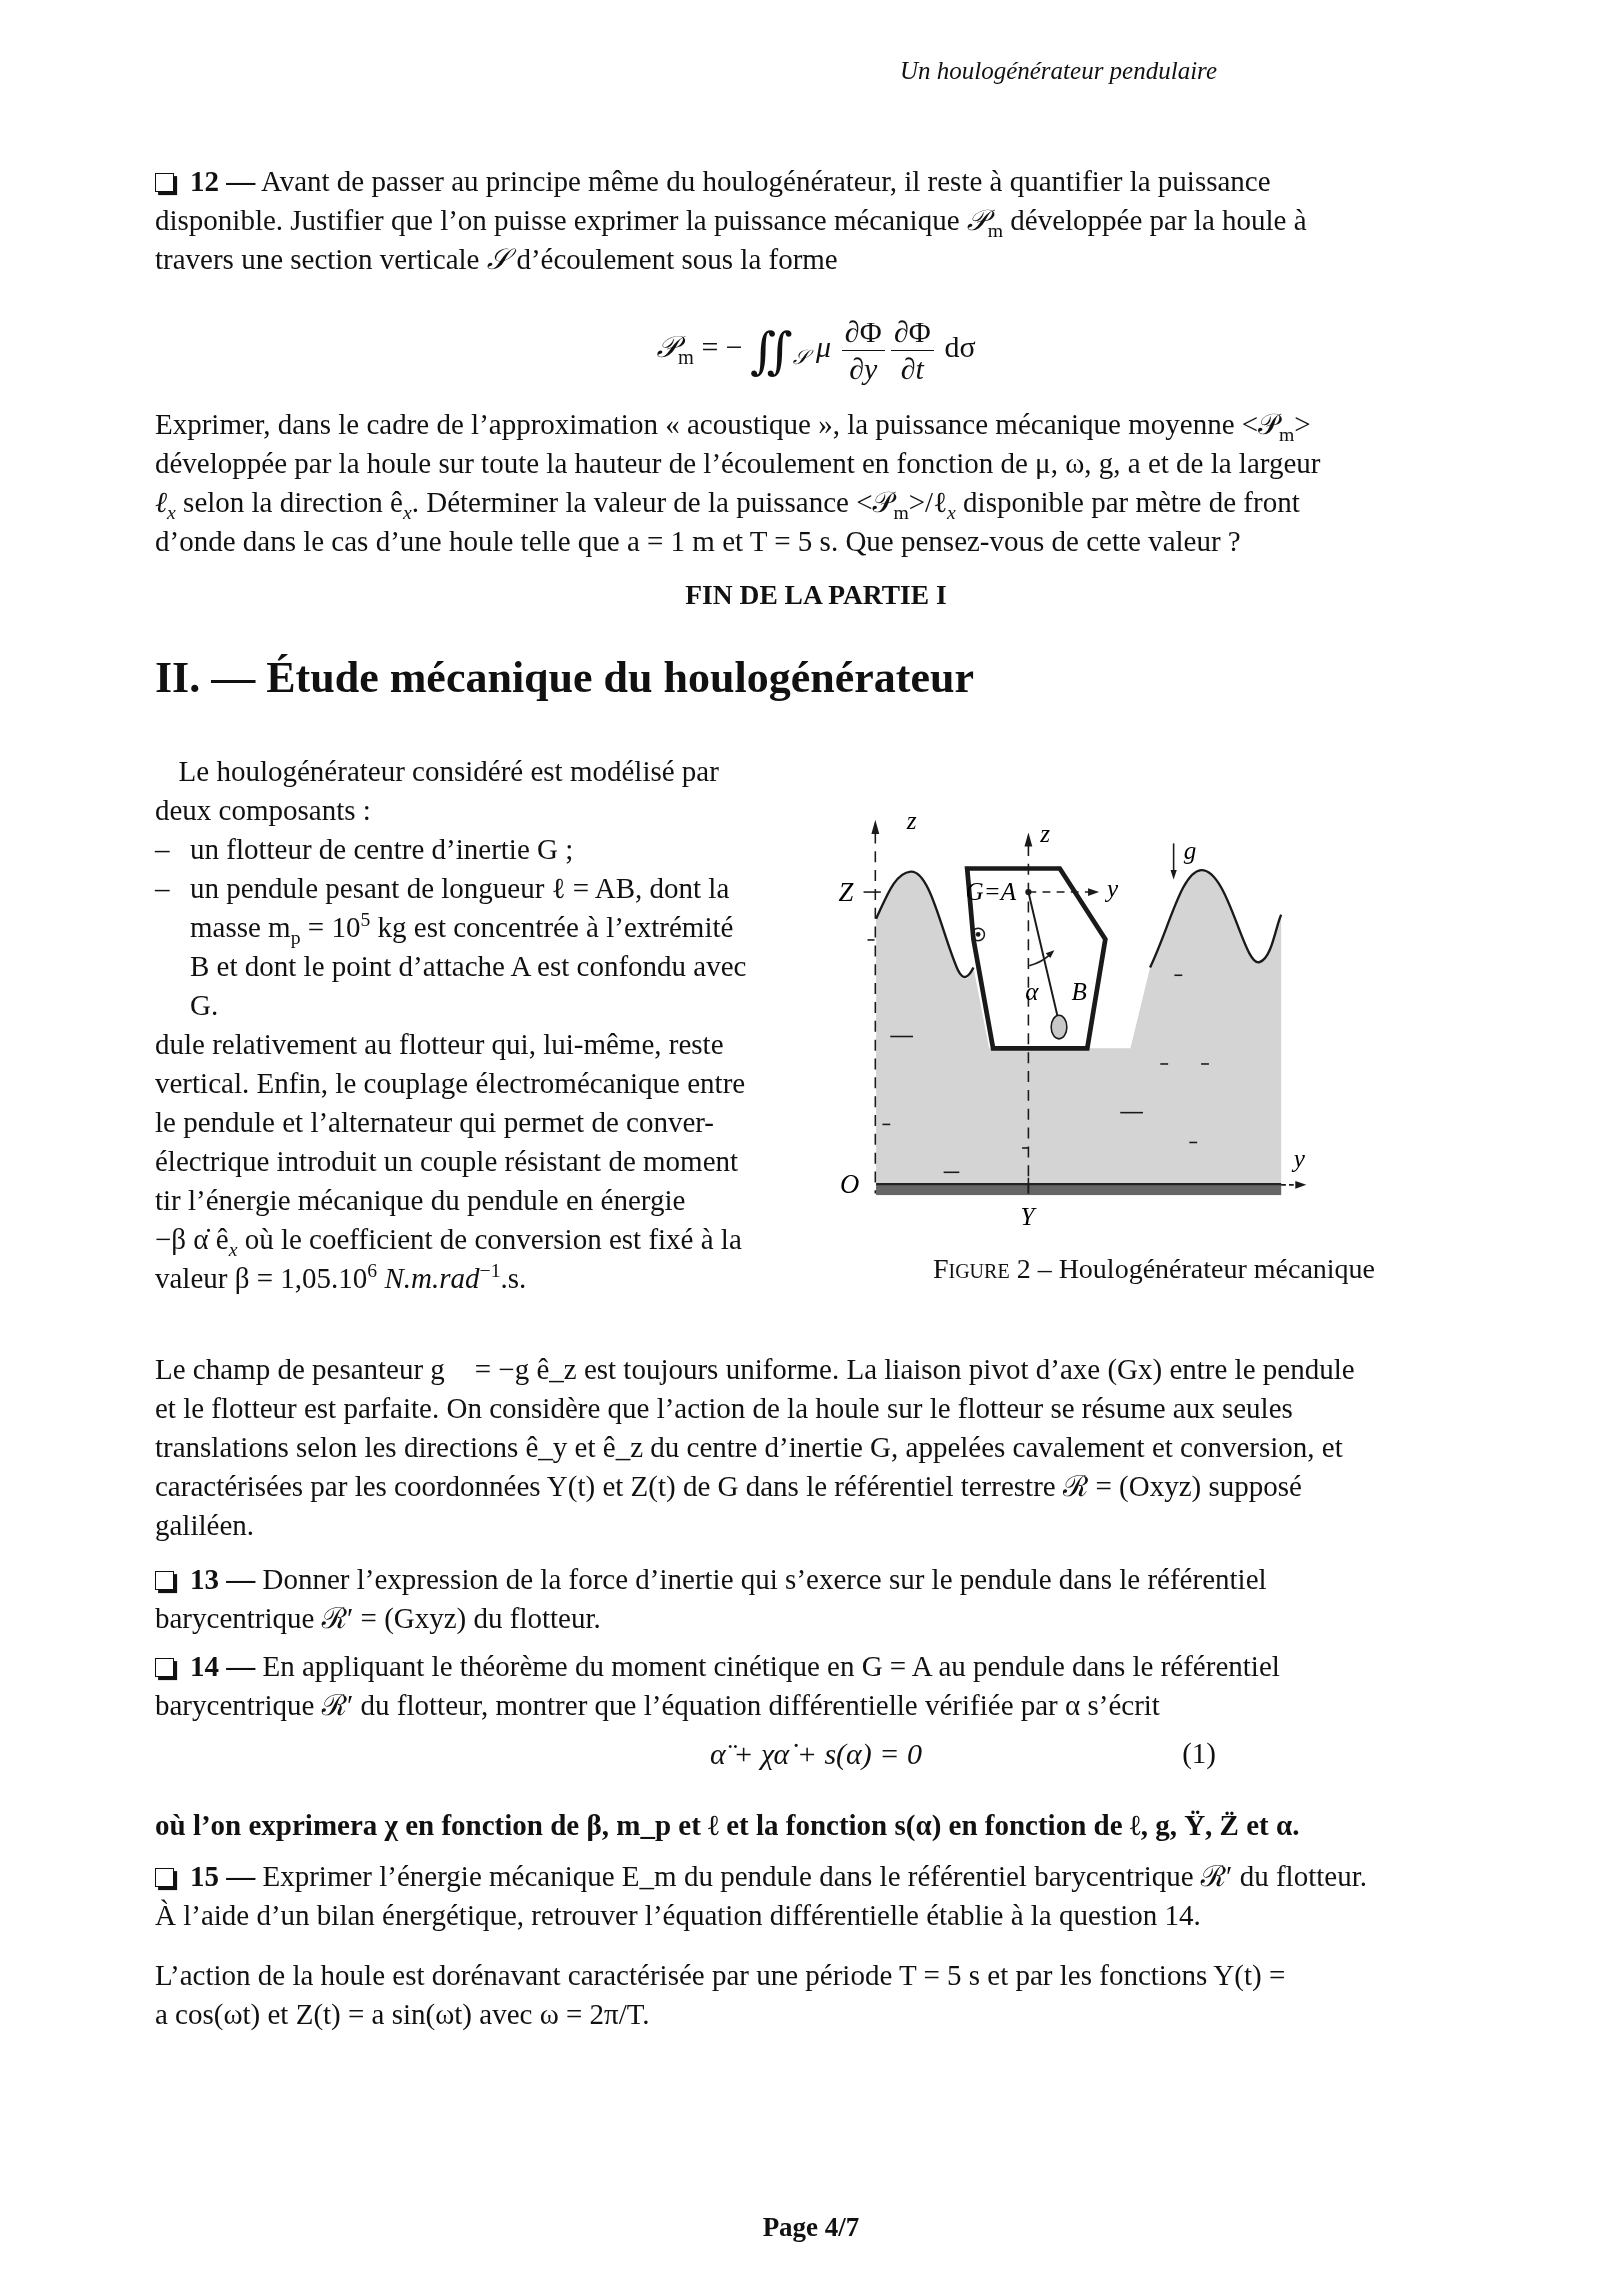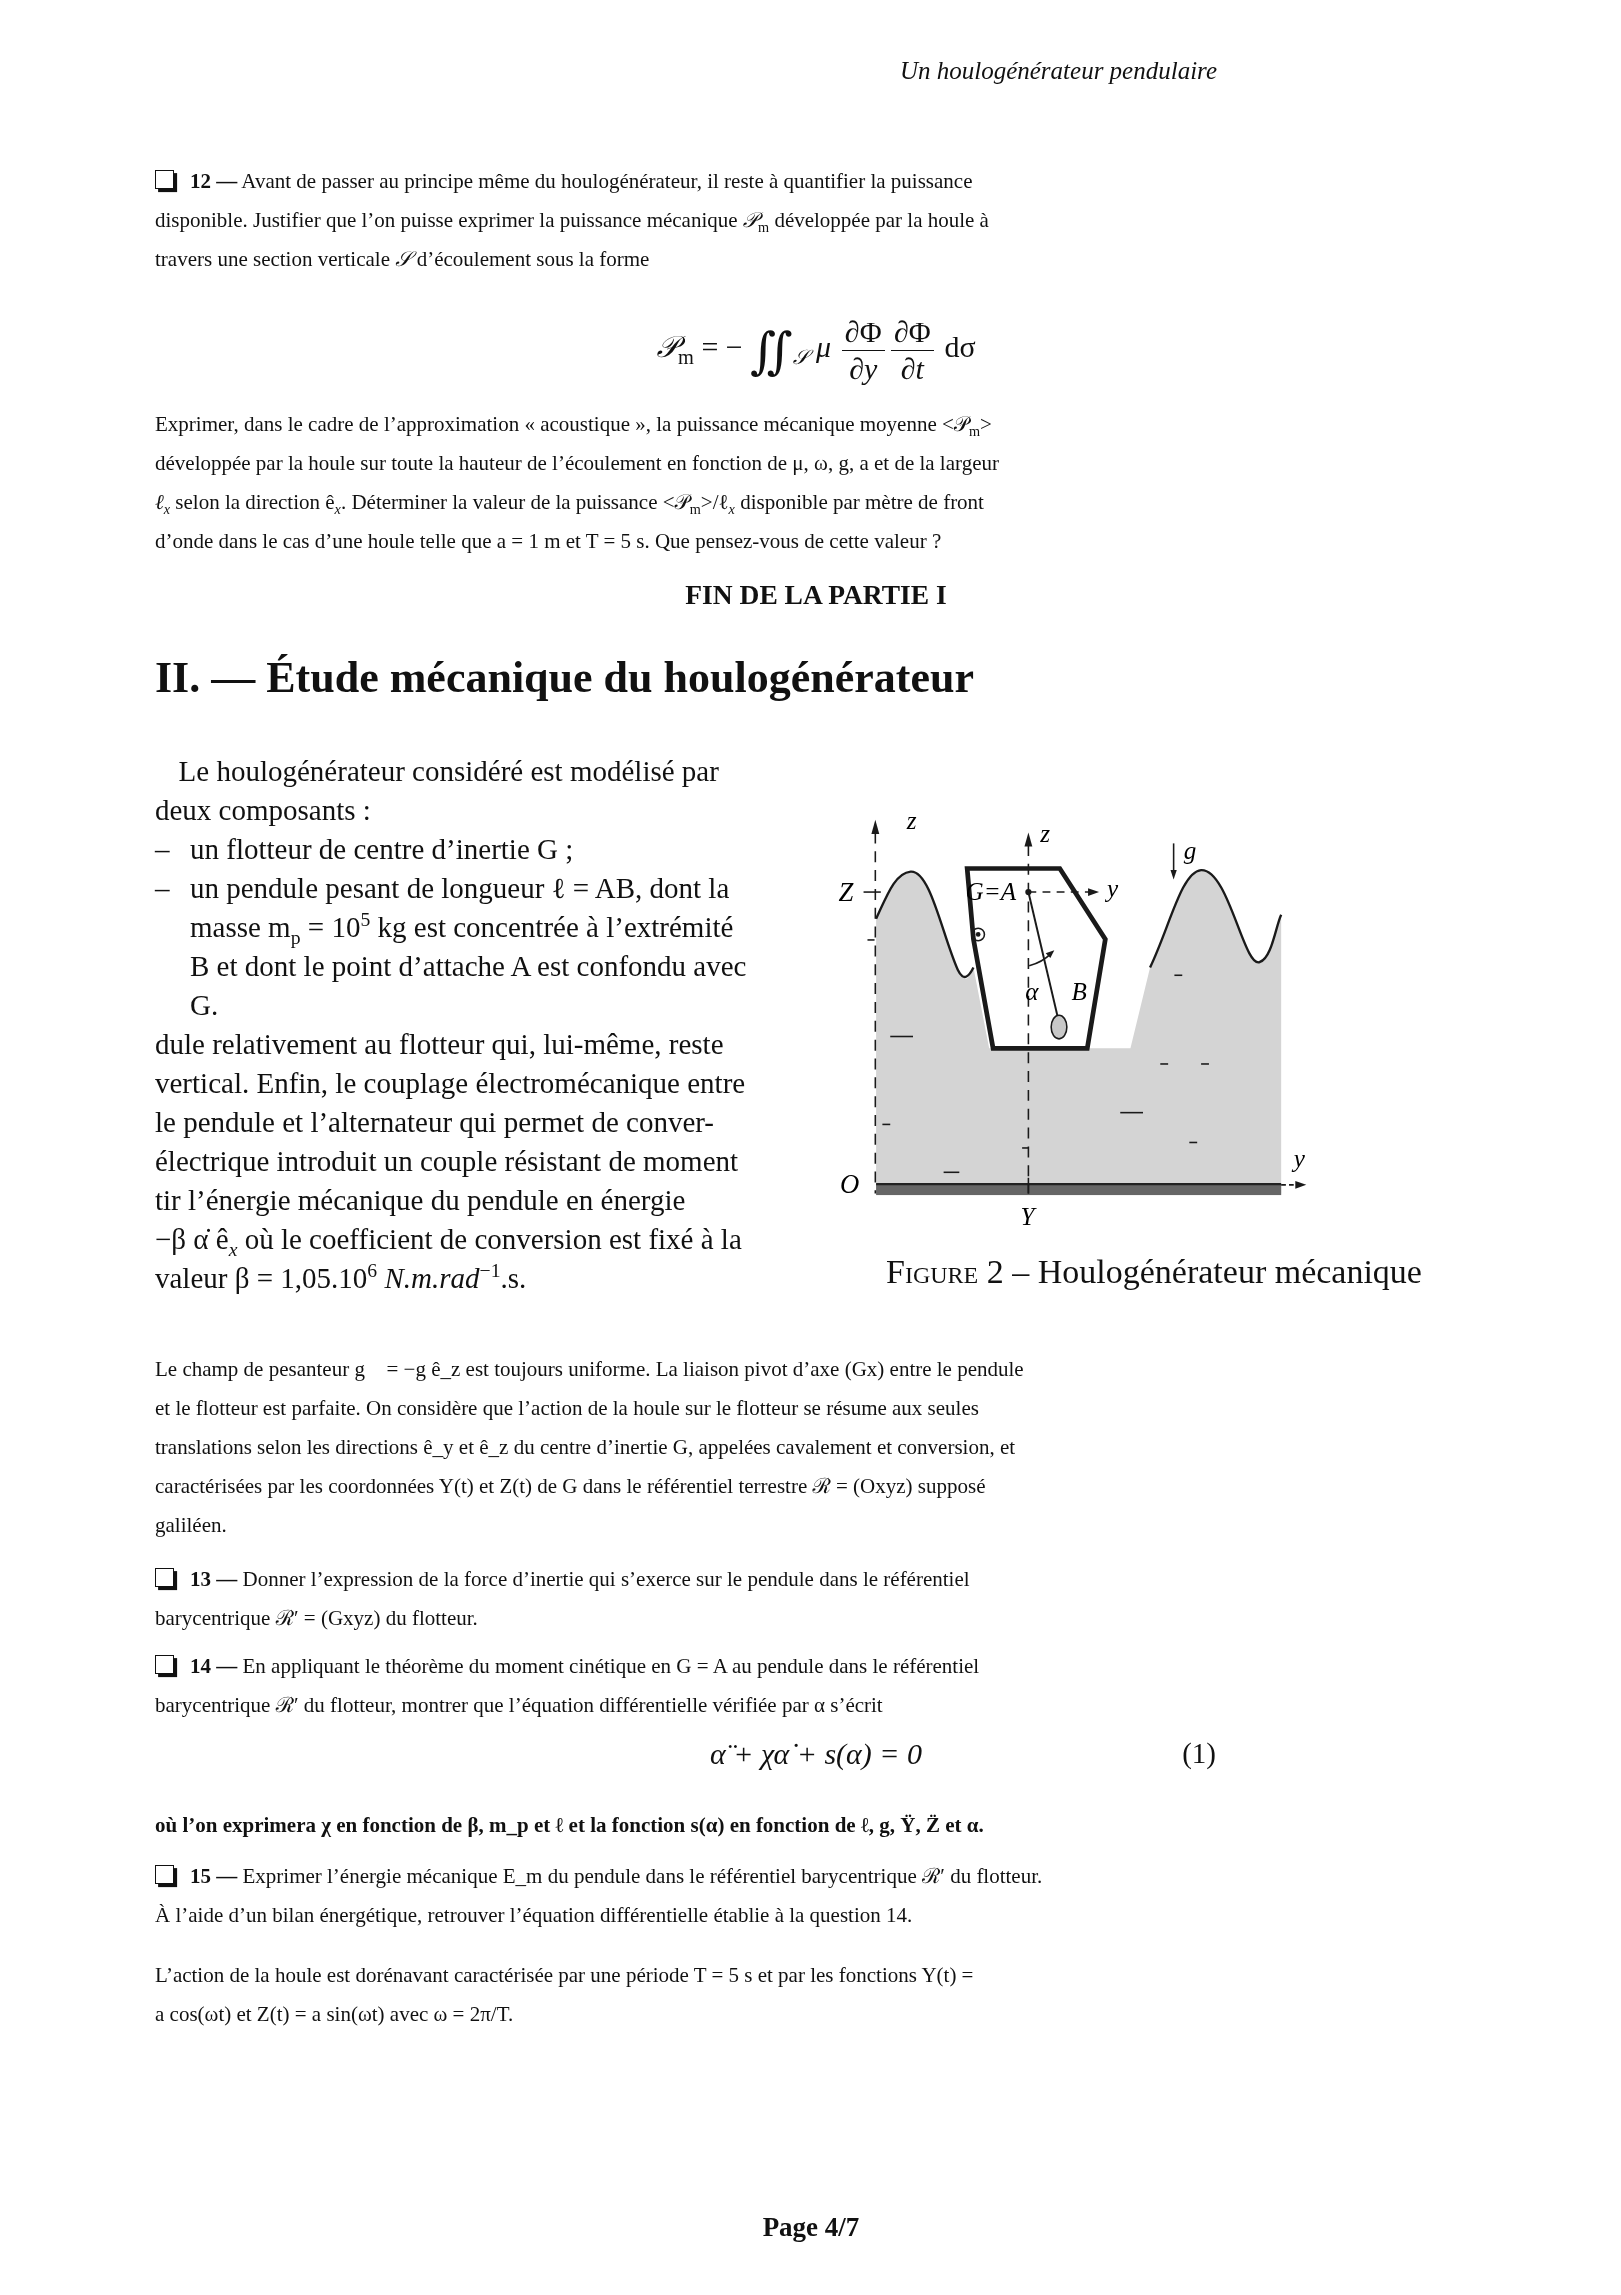--- a/index.html
+++ b/index.html
@@ -6,42 +6,42 @@
   body {
     width: 1622px; height: 2295px; position: relative; overflow: hidden;
     font-family: "Liberation Serif", "DejaVu Serif", serif;
     color: #111;
   }
   .page { position: absolute; left: 0; top: 0; width: 1360px; height: 2295px; }
   .running-head {
     position: absolute; right: 143px; top: 57px;
     font-style: italic; font-size: 25px;
   }
-  .text { position: absolute; left: 155px; width: 1322px; font-size: 21px; line-height: 39px; text-align: justify; }
+  .text { position: absolute; left: 155px; width: 1322px; font-size: 29px; line-height: 39px; text-align: justify; }
   .q-head { font-weight: bold; }
   .box {
     display: inline-block; width: 17.3px; height: 17.3px; border: 1.6px solid #111;
     box-shadow: 3.1px 3.1px 0 #111; margin-right: 15.7px; vertical-align: -0.8px; background: #fff;
   }
   .it { font-style: italic; }
   .script { font-family: "DejaVu Serif", serif; font-style: italic; }
   sub, sup { font-size: 68%; line-height: 0; }
   .eq-center { position: absolute; left: 155px; width: 1322px; text-align: center; font-size: 30px; }
   .frac { display: inline-block; vertical-align: middle; text-align: center; margin: 0 3.1px; }
   .frac .num { display: block; border-bottom: 1.6px solid #111; padding: 0 3.1px; line-height: 36px; }
   .frac .den { display: block; line-height: 36px; font-style: italic; }
   .integral { font-size: 50px; vertical-align: middle; }
   .centered-bold { position: absolute; left: 155px; width: 1322px; text-align: center; font-weight: bold; font-size: 27.5px; }
   .section-title { position: absolute; left: 155px; top: 652px; font-weight: bold; font-size: 44px; }
   .col-left { position: absolute; left: 155px; width: 661px; font-size: 29px; line-height: 39px; text-align: justify; }
   .col-left .indent { text-indent: 23.6px; }
   .bullet { position: relative; padding-left: 35px; }
   .bullet .dash { position: absolute; left: 0; }
   .figure { position: absolute; left: 832px; top: 801px; width: 644px; height: 471px; }
-  .fig-caption { position: absolute; left: 832px; top: 1253px; width: 644px; text-align: center; font-size: 34px; }
+  .fig-caption { position: absolute; left: 832px; top: 1253px; width: 644px; text-align: center; font-size: 28px; }
   .smallcaps { font-variant: small-caps; }
   .eq-num { position: absolute; right: 144px; font-size: 29px; }
   .footer { position: absolute; left: 0; width: 1622px; top: 2212px; text-align: center; font-weight: bold; font-size: 27px; }
   svg text { font-family: "Liberation Serif", "DejaVu Serif", serif; }
 </style>
 </head>
 <body>
 
 <div class="page">
 

